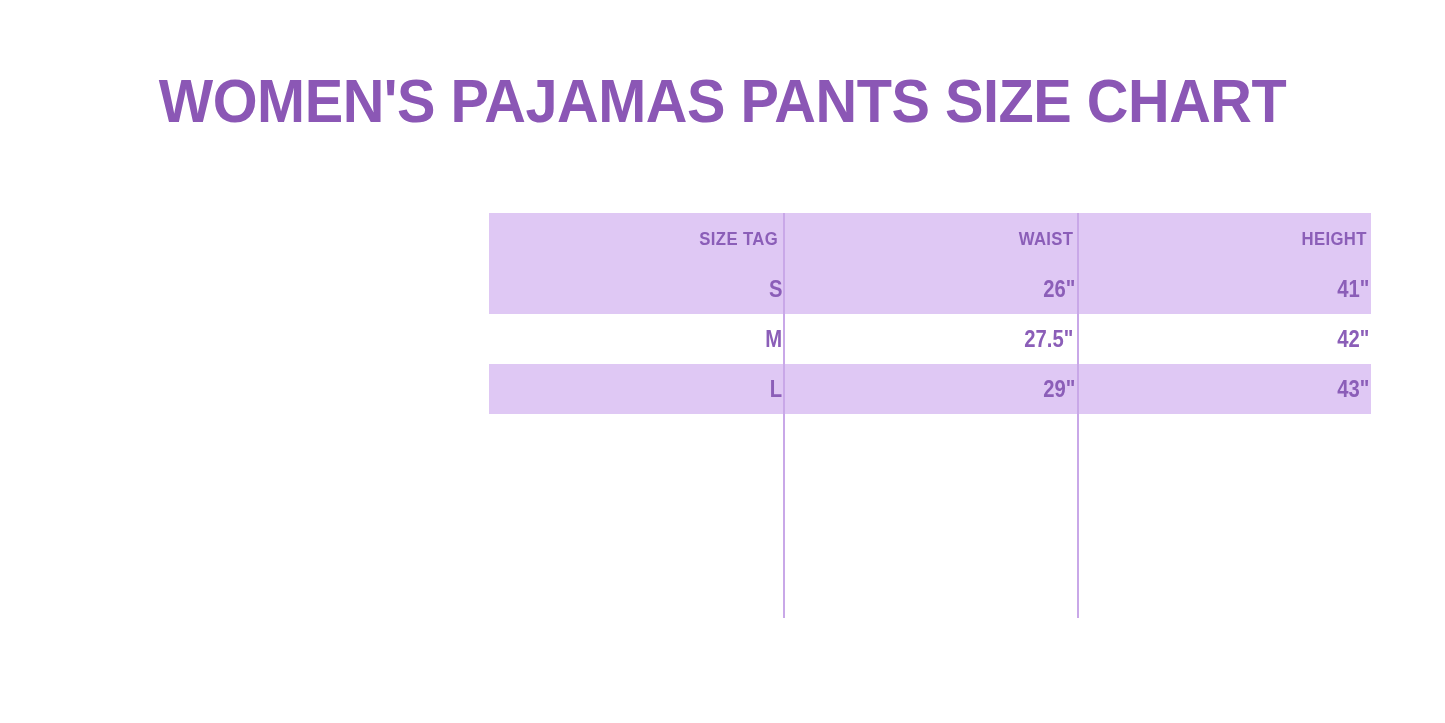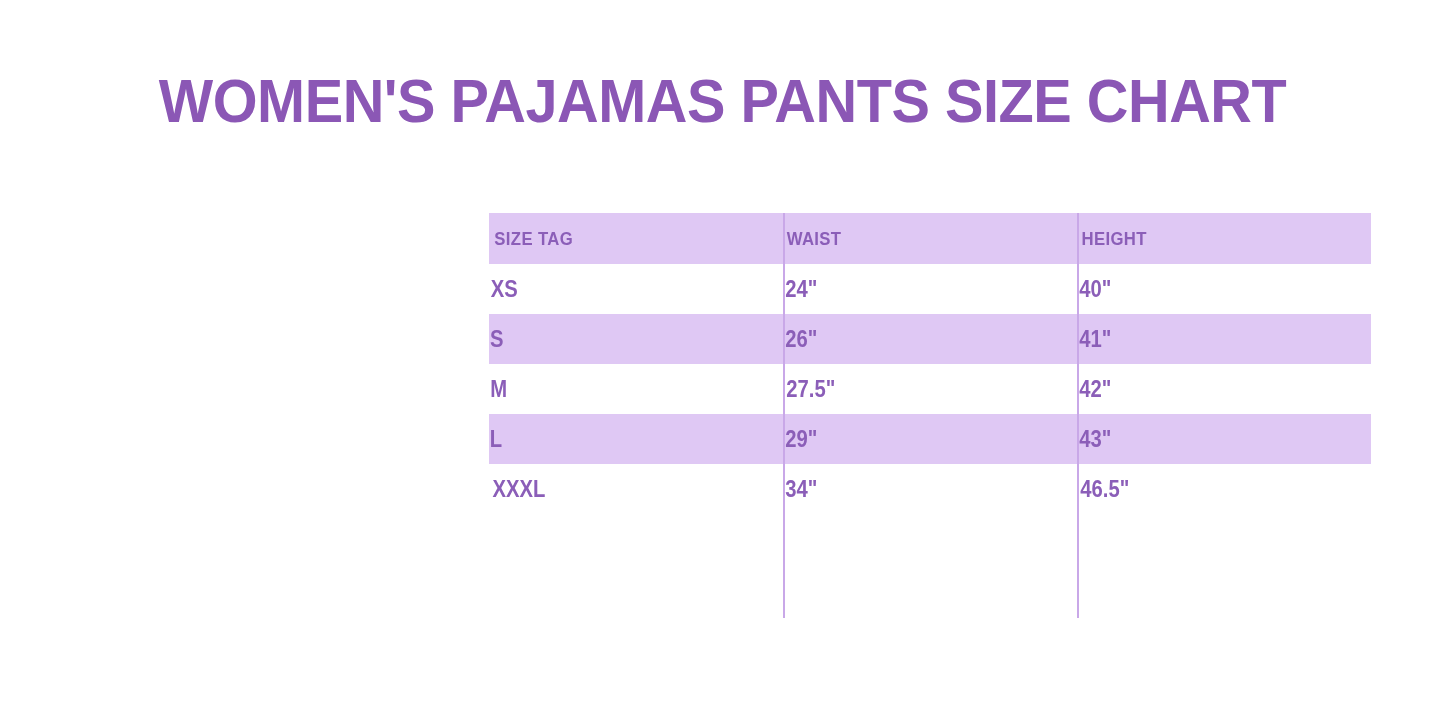--- a/index.html
+++ b/index.html
@@ -53,21 +53,21 @@
     width: 882px;
     table-layout: fixed;
   }
 
   table#size-table col.col-size   { width: 294px; }
   table#size-table col.col-waist  { width: 294px; }
   table#size-table col.col-height { width: 294px; }
 
   table#size-table th,
   table#size-table td {
-    text-align: left;
+    text-align: right;
     vertical-align: middle;
     color: #8B5EB8;
     font-family: "Liberation Sans", sans-serif;
     font-weight: 700;
     border: 0;
     padding: 0;
     transform-origin: center center;
   }
 
   table#size-table thead th {
@@ -120,45 +120,35 @@
         <col class="col-height">
       </colgroup>
       <thead>
         <tr>
           <th><span>SIZE TAG</span></th>
           <th><span>WAIST</span></th>
           <th><span>HEIGHT</span></th>
         </tr>
       </thead>
       <tbody>
-        <tr>
-          <td><span>XS</span></td>
-          <td><span>24"</span></td>
-          <td><span>40"</span></td>
-        </tr>
         <tr class="striped">
           <td><span>S</span></td>
           <td><span>26"</span></td>
           <td><span>41"</span></td>
         </tr>
         <tr>
           <td><span>M</span></td>
           <td><span>27.5"</span></td>
           <td><span>42"</span></td>
         </tr>
         <tr class="striped">
           <td><span>L</span></td>
           <td><span>29"</span></td>
           <td><span>43"</span></td>
         </tr>
-        <tr>
-          <td><span>XXXL</span></td>
-          <td><span>34"</span></td>
-          <td><span>46.5"</span></td>
-        </tr>
       </tbody>
     </table>
 
     <div class="col-divider" id="divider-1"></div>
     <div class="col-divider" id="divider-2"></div>
 
   </div>
 
 </div>
 

